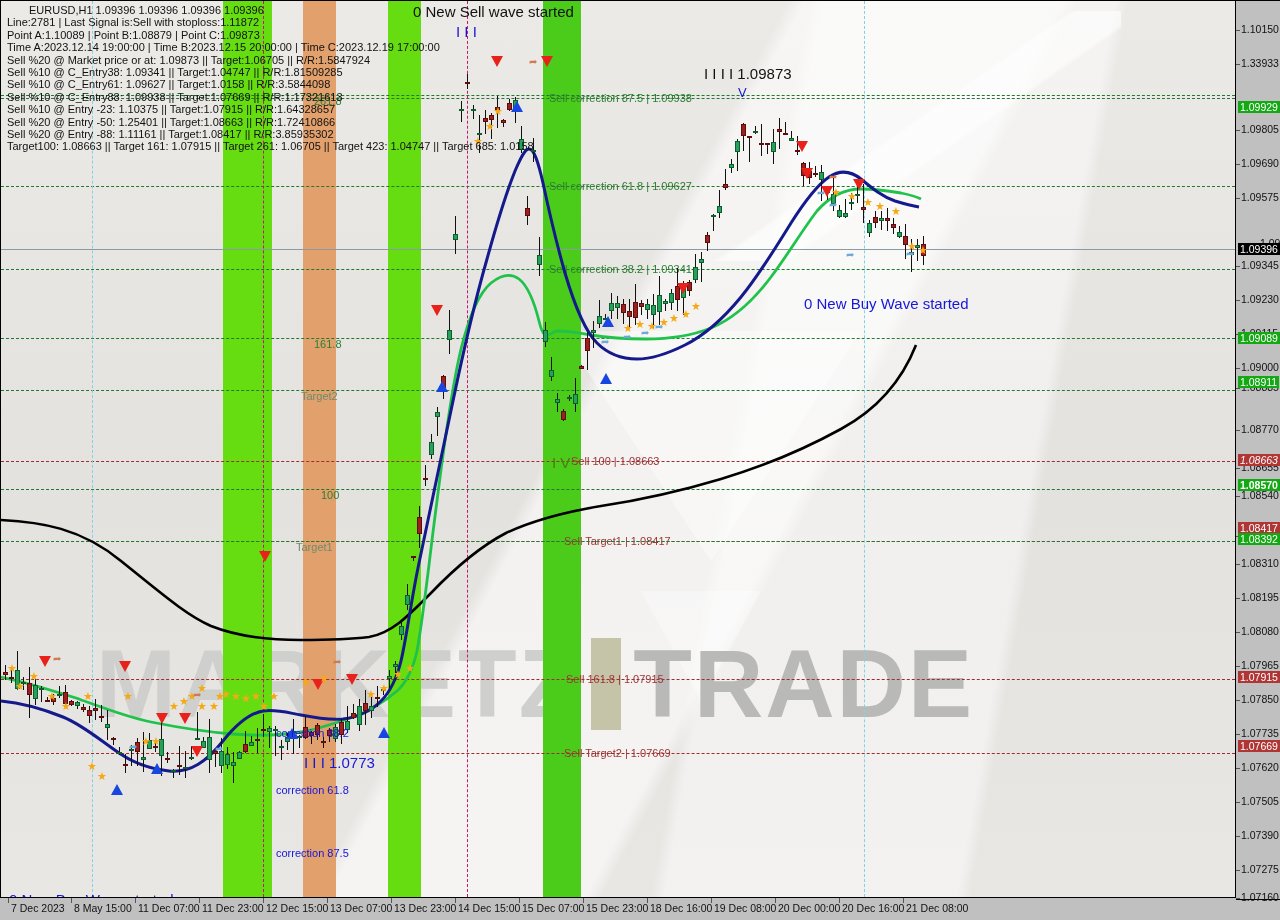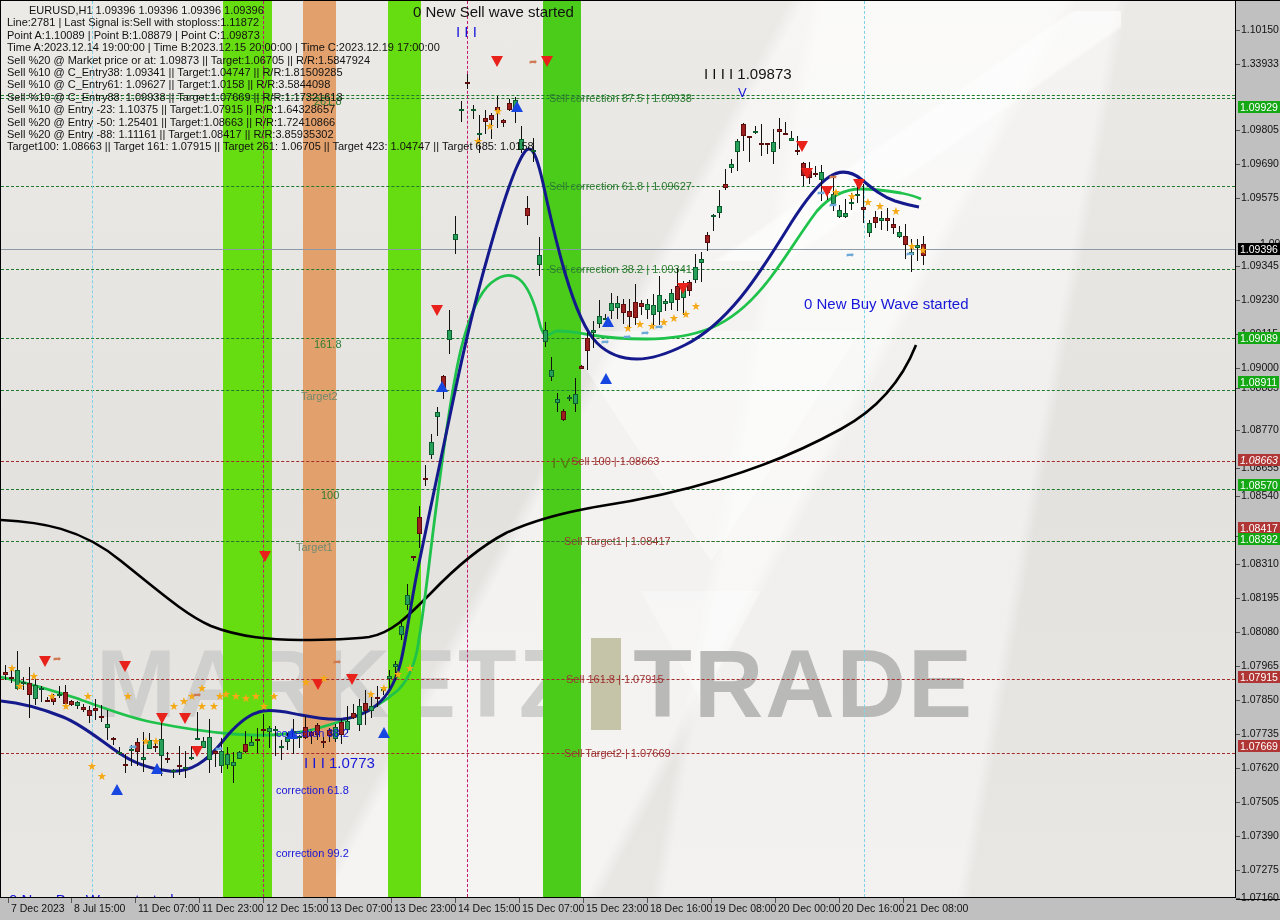--- a/index.html
+++ b/index.html
@@ -576,21 +576,21 @@
           <div class="flagb" style="left: 905px; top: 247px;">➦</div>
         </div>
       <div id="labels">
           <div class="lbl green" style="left: 313px; top: 94px;">261.8</div>
           <div class="lbl green" style="left: 313px; top: 337px;">161.8</div>
           <div class="lbl gray" style="left: 300px; top: 389px;">Target2</div>
           <div class="lbl green" style="left: 320px; top: 488px;">100</div>
           <div class="lbl gray" style="left: 295px; top: 540px;">Target1</div>
           <div class="lbl blue" style="left: 275px; top: 726px;">correction 38.2</div>
           <div class="lbl blue" style="left: 275px; top: 783px;">correction 61.8</div>
-          <div class="lbl blue" style="left: 275px; top: 846px;">correction 99.2</div>
+          <div class="lbl blue" style="left: 275px; top: 846px;">correction 87.5</div>
           <div class="wave black" style="left: 412px; top: 2px;">0 New Sell wave started</div>
           <div class="wave " style="left: 803px; top: 294px; color: rgb(22, 22, 216);">0 New Buy Wave started</div>
           <div class="wave " style="left: 8px; top: 890px; color: rgb(22, 22, 216);">0 New Buy Wave started</div>
           <div class="wave " style="left: 455px; top: 22px; color: rgb(22, 22, 216);">I I I</div>
           <div class="wave black" style="left: 703px; top: 64px;">I I I I 1.09873</div>
           <div class="wave " style="left: 551px; top: 418px; color: #4d7c0f; margin-top: 35px;">I V</div>
           <div class="wave " style="left: 303px; top: 753px; color: rgb(22, 22, 216);">I I I 1.0773</div>
           <div style="position: absolute; left: 737px; top: 84px; color: rgb(22, 22, 216); font-size: 13px;">V</div>
         </div>
 
@@ -639,31 +639,31 @@
       <div class="ytick" style="top: 760px;"><span class="dash"></span><span>1.07620</span></div>
       <div class="ytick" style="top: 794px;"><span class="dash"></span><span>1.07505</span></div>
       <div class="ytick" style="top: 828px;"><span class="dash"></span><span>1.07390</span></div>
       <div class="ytick" style="top: 862px;"><span class="dash"></span><span>1.07275</span></div>
       <div class="ytick" style="top: 890px;"><span class="dash"></span><span>1.07160</span></div>
       <div class="ylabel green" style="top: 100px;">1.09929</div>
       <div class="ylabel black" style="top: 242px;">1.09396</div>
       <div class="ylabel green" style="top: 331px;">1.09089</div>
       <div class="ylabel green" style="top: 375px;">1.08911</div>
       <div class="ylabel red" style="top: 453px; font-style: italic;">1.08663</div>
-      <div class="ylabel green" style="top: 478px;">1.08570</div>
+      <div class="ylabel green" style="top: 478px; font-weight: bold;">1.08570</div>
       <div class="ylabel red" style="top: 521px;">1.08417</div>
       <div class="ylabel green" style="top: 532px;">1.08392</div>
       <div class="ylabel red" style="top: 670px;">1.07915</div>
       <div class="ylabel red" style="top: 739px; text-align: center;">1.07669</div>
     </div>
   <div class="xaxis">
       <div class="xmark" style="left: 8px;"></div>
       <div class="xtick" style="left: 11px;">7 Dec 2023</div>
       <div class="xmark" style="left: 71px;"></div>
-      <div class="xtick" style="left: 74px;">8 Jul 15:00</div>
+      <div class="xtick" style="left: 74px;">8 May 15:00</div>
       <div class="xmark" style="left: 135px;"></div>
       <div class="xtick" style="left: 138px;">11 Dec 07:00</div>
       <div class="xmark" style="left: 199px;"></div>
       <div class="xtick" style="left: 202px;">11 Dec 23:00</div>
       <div class="xmark" style="left: 263px;"></div>
       <div class="xtick" style="left: 266px;">12 Dec 15:00</div>
       <div class="xmark" style="left: 327px;"></div>
       <div class="xtick" style="left: 330px;">13 Dec 07:00</div>
       <div class="xmark" style="left: 391px;"></div>
       <div class="xtick" style="left: 394px;">13 Dec 23:00</div>

